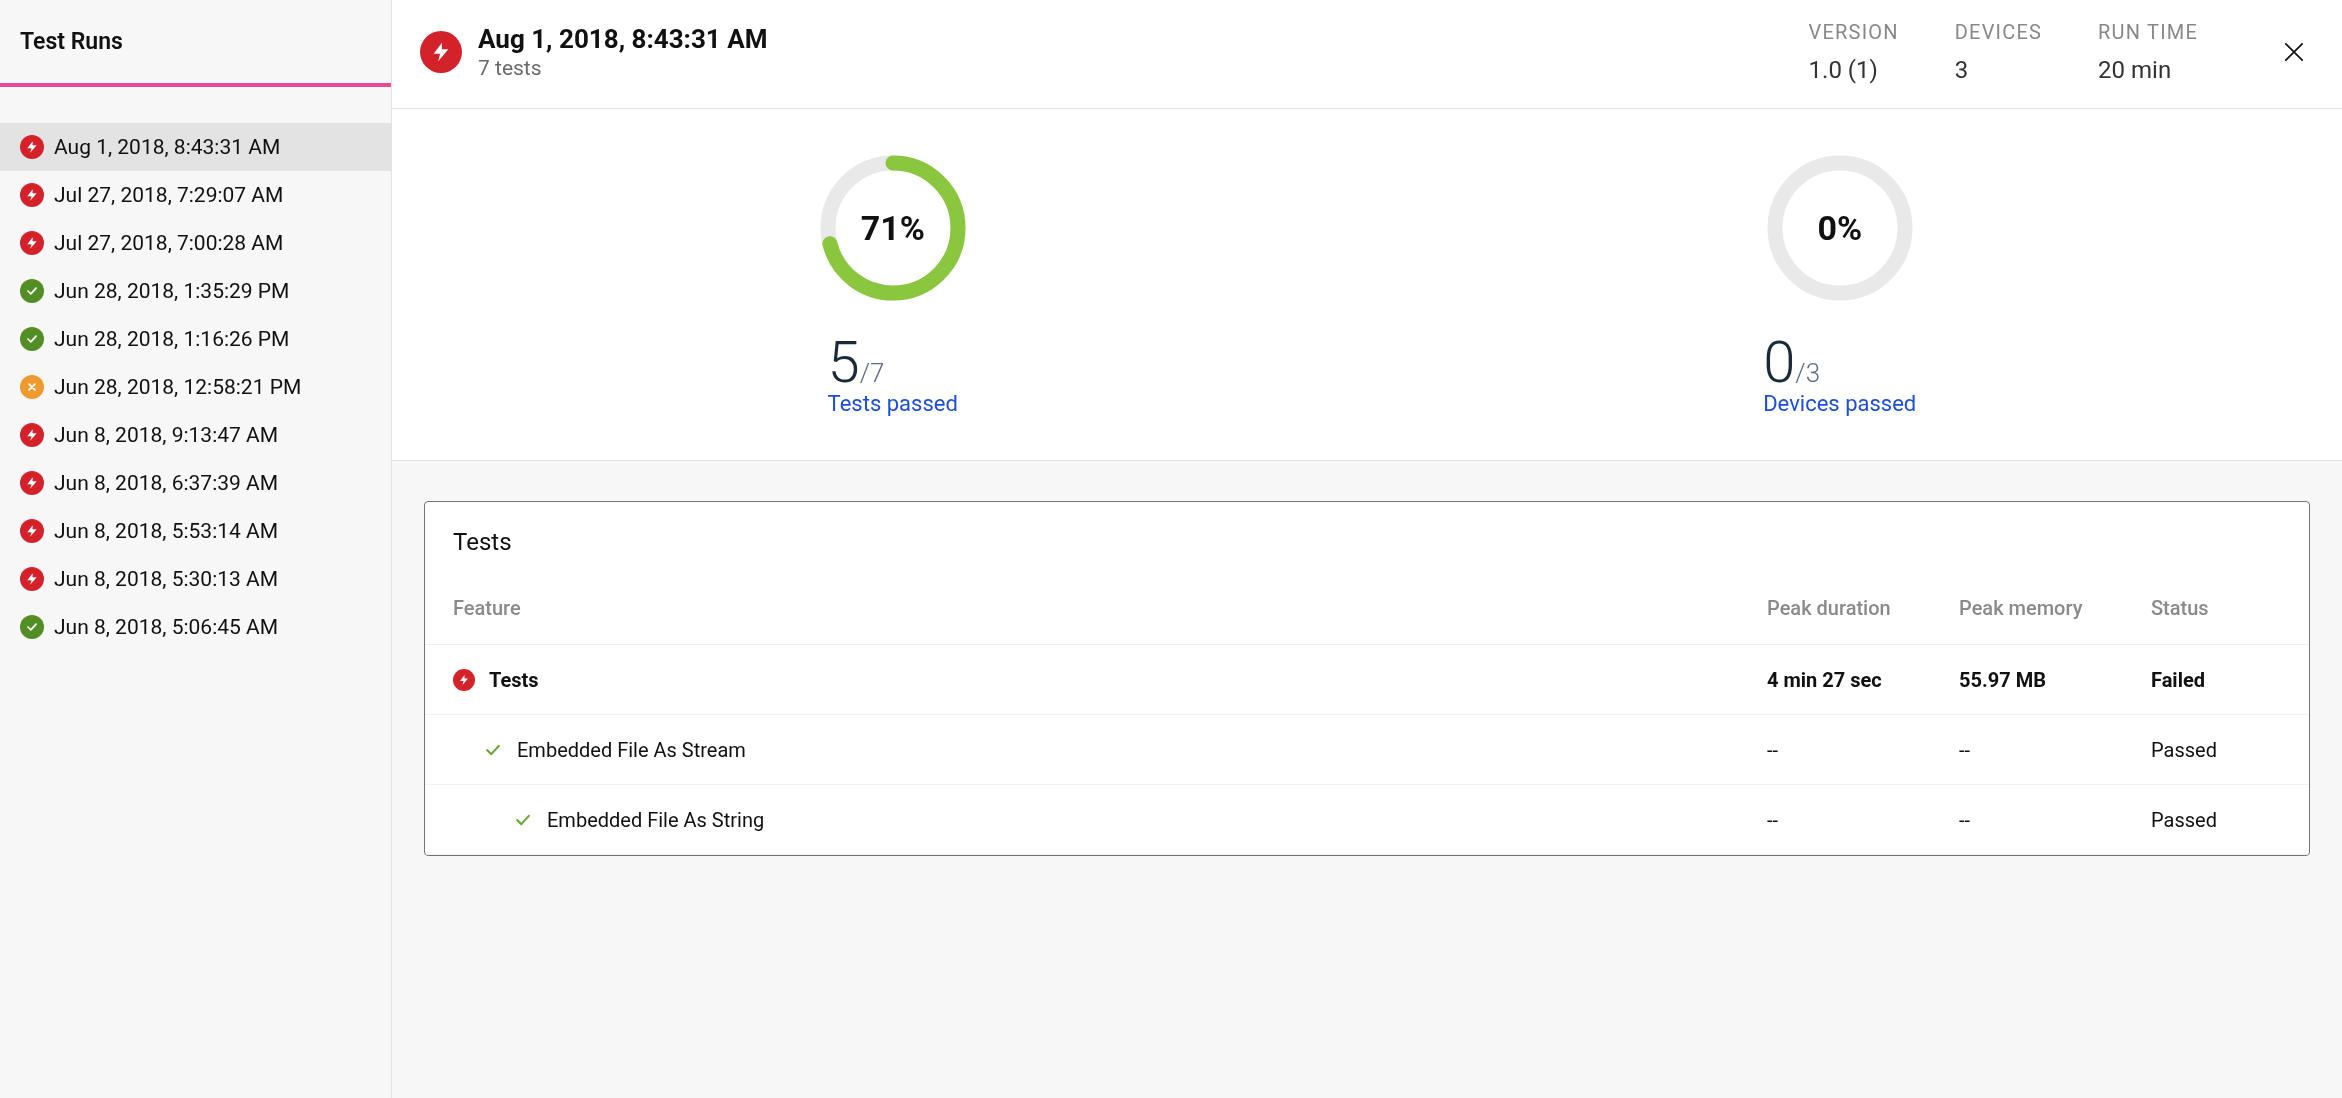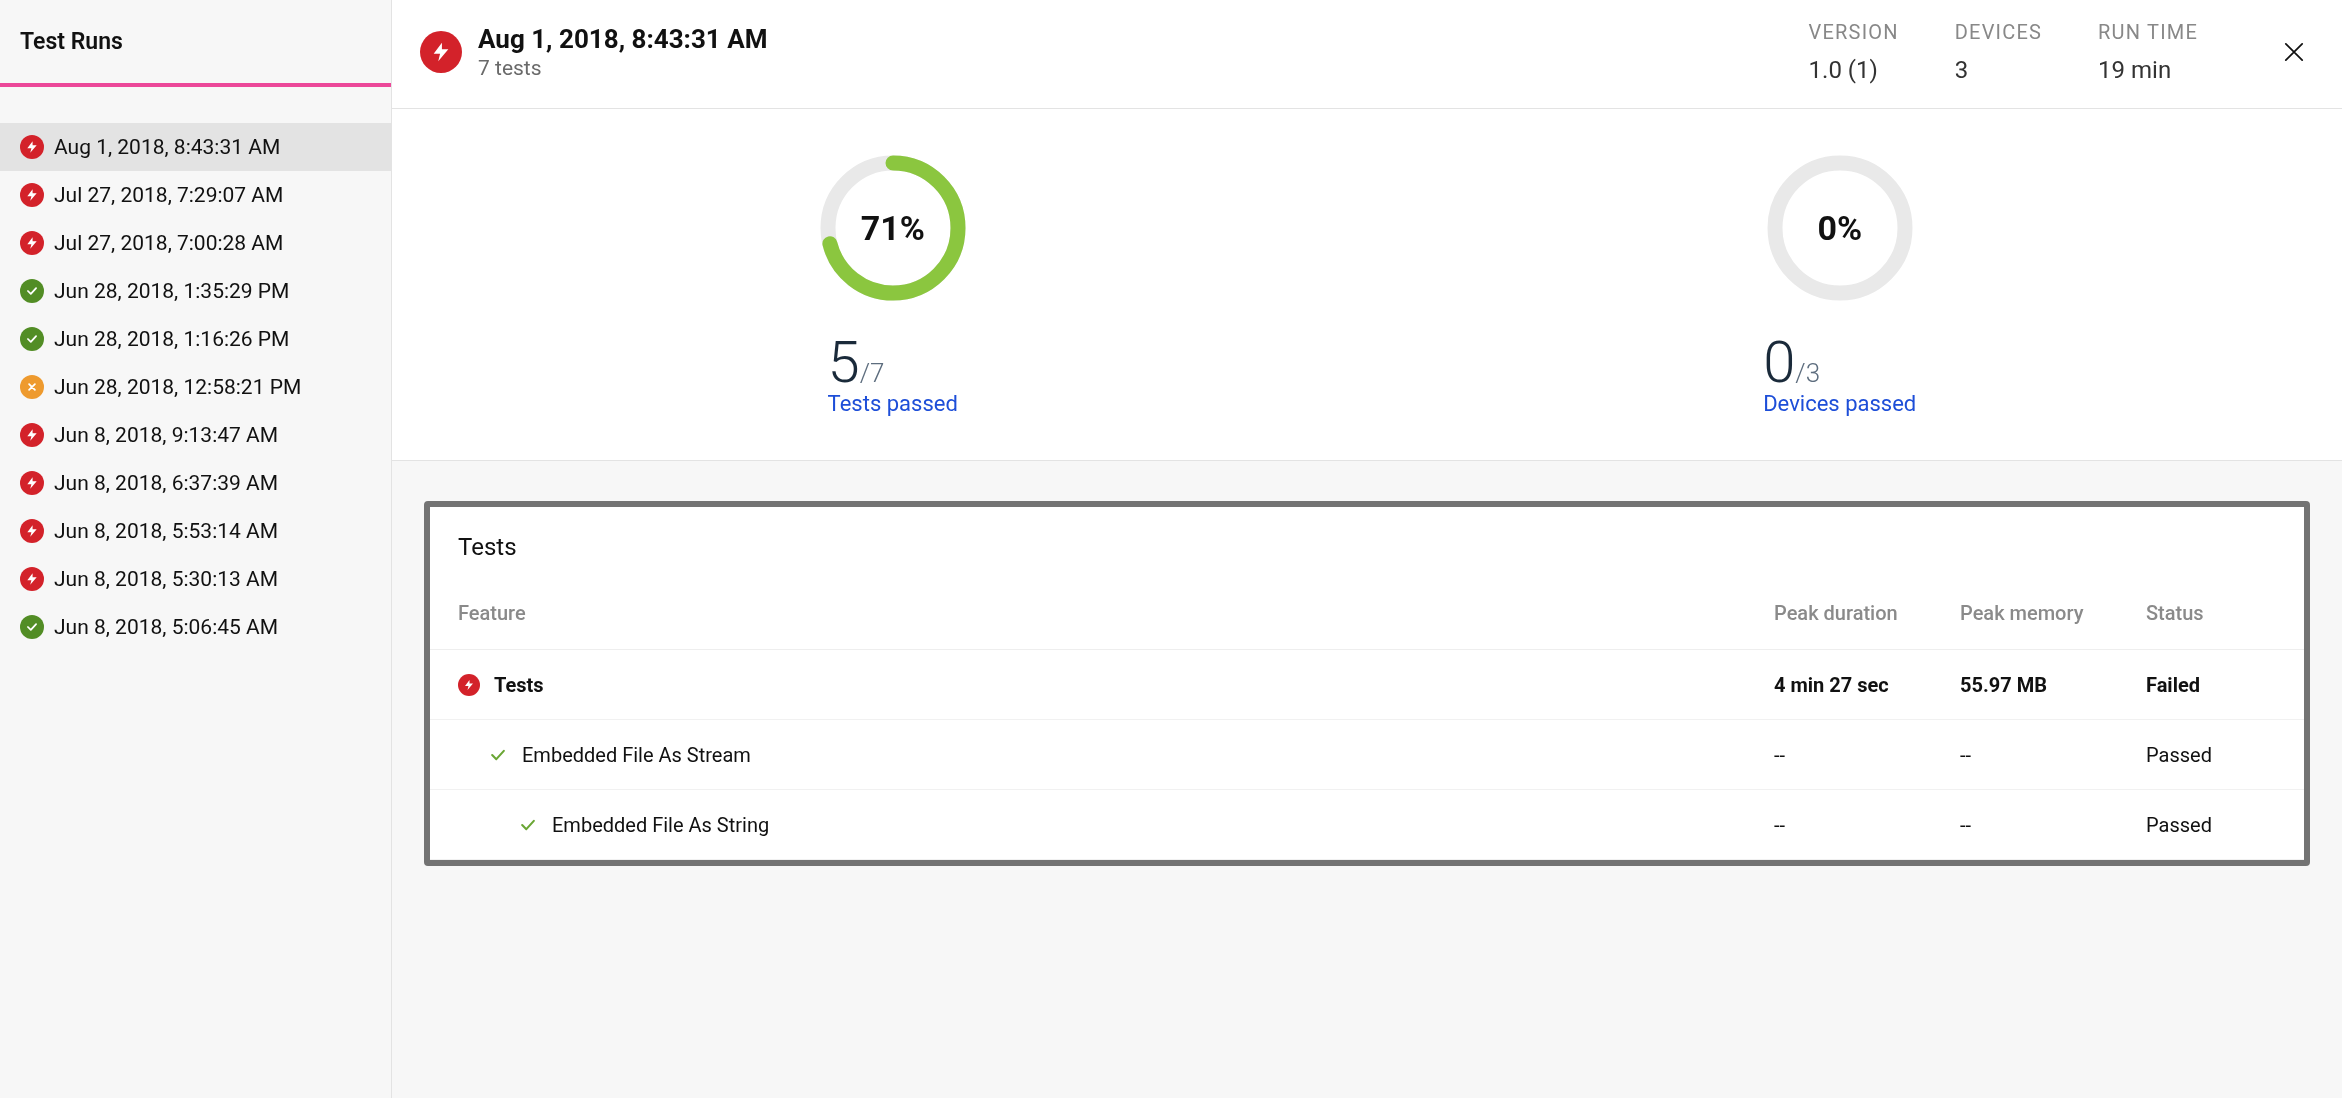--- a/index.html
+++ b/index.html
@@ -86,28 +86,28 @@
     font-size: 58px; font-weight: 300; color: #1a2a3a; line-height: 1;
   }
   .summary-text .big .denom { font-size: 26px; color: #5d6d7e; font-weight: 300; }
   .summary-text .caption {
     font-size: 22px; color: #1d4ed8; margin-top: 0;
   }
 
   
   .content-scroll { background:#f7f7f7; flex:1; overflow:auto; padding: 40px 32px; }
   .card {
-    background: #fff; border: 6px solid #737373; border-radius: 4px;
+    background: #fff; border: 1px solid #737373; border-radius: 4px;
     overflow: hidden;
   }
   .card-title { font-size: 24px; font-weight: 400; padding: 26px 28px 32px 28px; }
   .t-head, .t-row {
     display: grid;
     grid-template-columns: 1fr 180px 180px 130px;
-    gap: 6px;
+    gap: 12px;
     align-items: center;
     padding: 0 28px;
   }
   .t-head { color: #8a8a8a; font-size: 20px; font-weight: 500; padding-top: 8px; padding-bottom: 24px; border-bottom: 1px solid #eee; }
   .t-row { height: 70px; border-bottom: 1px solid #f1f1f1; font-size: 20px; }
   .feature-cell { display:flex; align-items:center; gap: 14px; }
   .feature-cell.indent-1 { padding-left: 30px; }
   .feature-cell.indent-2 { padding-left: 60px; }
   .feature-cell .status-icon { width: 22px; height: 22px; }
   .feature-cell .status-icon svg { width: 12px; height: 12px; }
@@ -231,21 +231,21 @@
         <div class="stat">
           <span class="stat-label">VERSION</span>
           <span class="stat-value">1.0 (1)</span>
         </div>
         <div class="stat">
           <span class="stat-label">DEVICES</span>
           <span class="stat-value">3</span>
         </div>
         <div class="stat">
           <span class="stat-label">RUN TIME</span>
-          <span class="stat-value">19 min</span>
+          <span class="stat-value">20 min</span>
         </div>
         <div class="close-btn">
           <svg viewBox="0 0 24 24">
               <path d="M5 5 L19 19 M19 5 L5 19" stroke="#111" stroke-width="1.5" stroke-linecap="round"></path>
             </svg>
         </div>
       </div>
     </div>
 
     <div class="summary">

